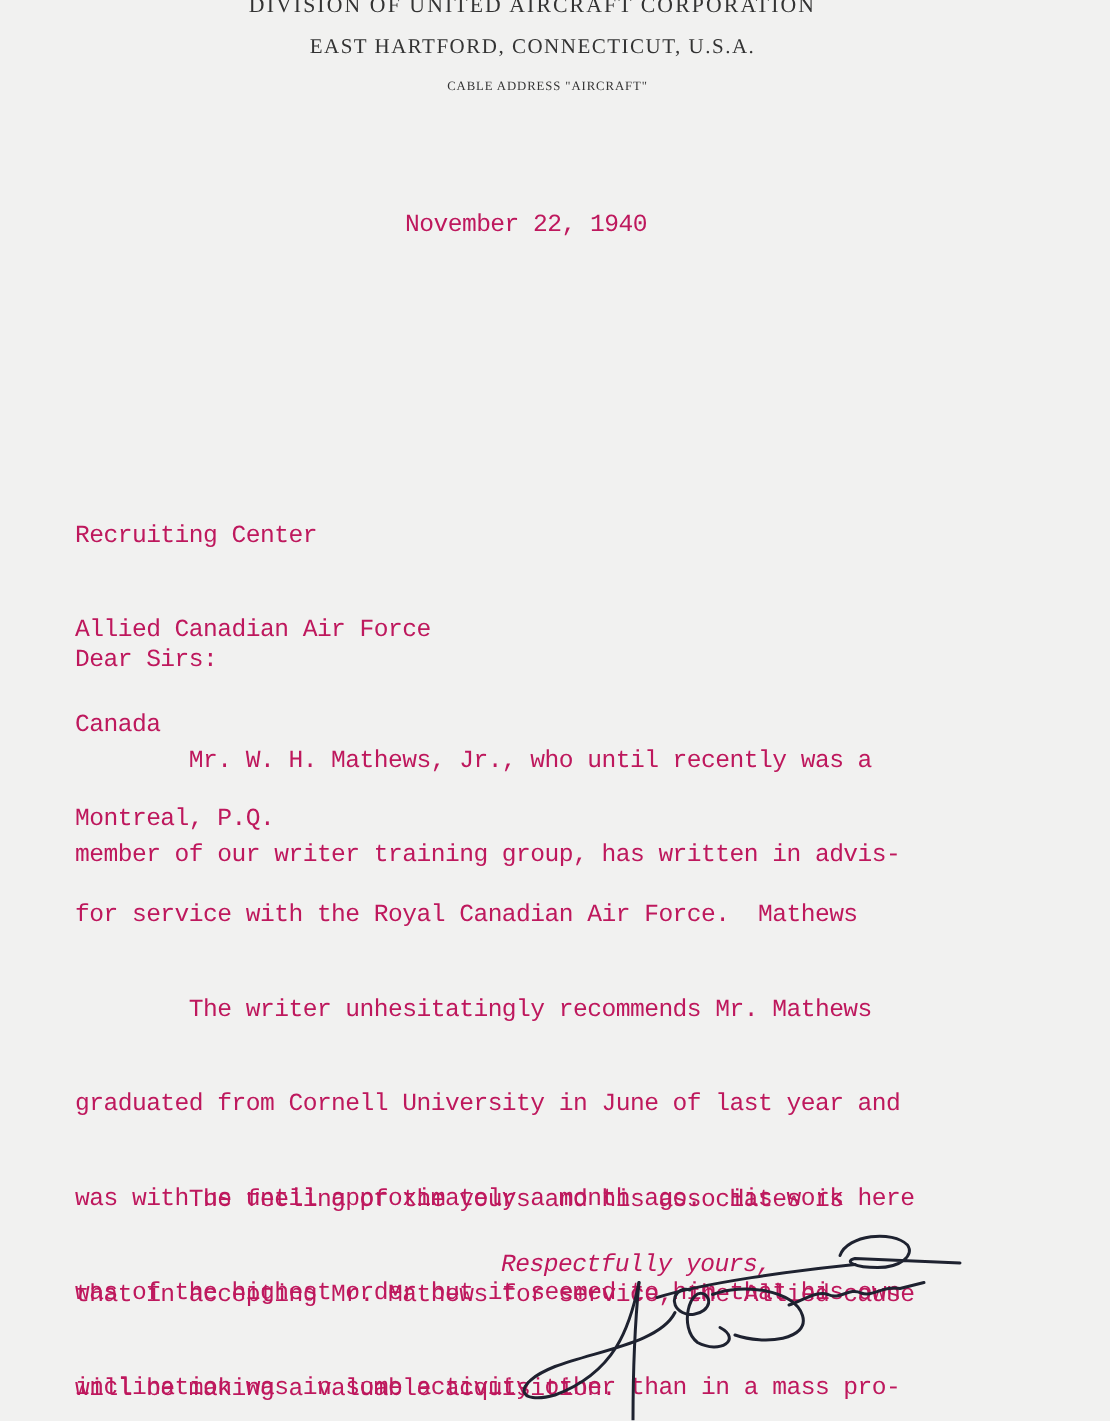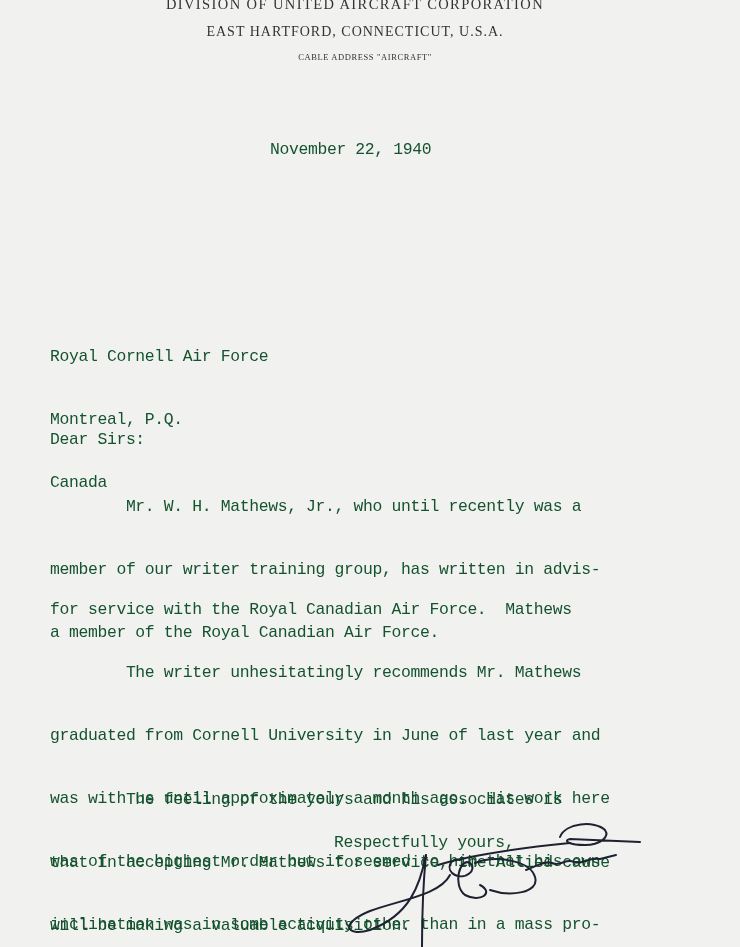--- a/index.html
+++ b/index.html
@@ -38,30 +38,30 @@
       color: #e8e8e6;
       letter-spacing: 6px;
       pointer-events: none;
     }
     .tw {
       position: absolute;
       font-family: "Liberation Mono", monospace;
       font-size: 16.4px;
       line-height: 21px;
       white-space: pre;
-      color: #14532d;
+      color: #be185d;
       letter-spacing: -0.35px;
     }
     .date { left: 270px; top: 139px; }
     .addr { left: 50px; top: 304px; }
     .salutation { left: 50px; top: 429px; }
     .para1 { left: 50px; top: 454px; }
     .para2 { left: 50px; top: 557px; }
     .para3 { left: 50px; top: 747px; }
-    .closing { left: 334px; top: 832px; }
+    .closing { left: 334px; top: 832px; font-style: italic; }
     .signer { left: 334px; top: 936px; margin-top: 44px; }
     .signature {
       position: absolute;
       left: 330px; top: 815px;
       width: 330px; height: 132px;
     }
   </style>
 </head>
 <body>
 
@@ -69,31 +69,31 @@
   <div class="lh-line1">DIVISION OF UNITED AIRCRAFT CORPORATION</div>
   <div class="lh-line2">EAST HARTFORD, CONNECTICUT, U.S.A.</div>
   <div class="lh-line3">CABLE ADDRESS "AIRCRAFT"</div>
 </div>
 
 <div class="watermark">​</div>
 
 <div class="tw date">November 22, 1940</div>
 
 <div class="tw addr">
-  <div>Royal Cornell Air Force</div>
+  <div>Recruiting Center</div>
+  <div>Allied Canadian Air Force</div>
+  <div>Canada</div>
   <div>Montreal, P.Q.</div>
-  <div>Canada</div>
 </div>
 
 <div class="tw salutation">Dear Sirs:</div>
 
 <div class="tw para1">
   <div>        Mr. W. H. Mathews, Jr., who until recently was a</div>
   <div>member of our writer training group, has written in advis-</div>
-  <div>a member of the Royal Canadian Air Force.</div>
 </div>
 
 <div class="tw para2">
   <div>for service with the Royal Canadian Air Force.  Mathews</div>
   <div>        The writer unhesitatingly recommends Mr. Mathews</div>
   <div>graduated from Cornell University in June of last year and</div>
   <div>was with us until approximately a month ago.  His work here</div>
   <div>was of the highest order but it seemed to him that his own</div>
   <div>inclination was in some activity other than in a mass pro-</div>
   

